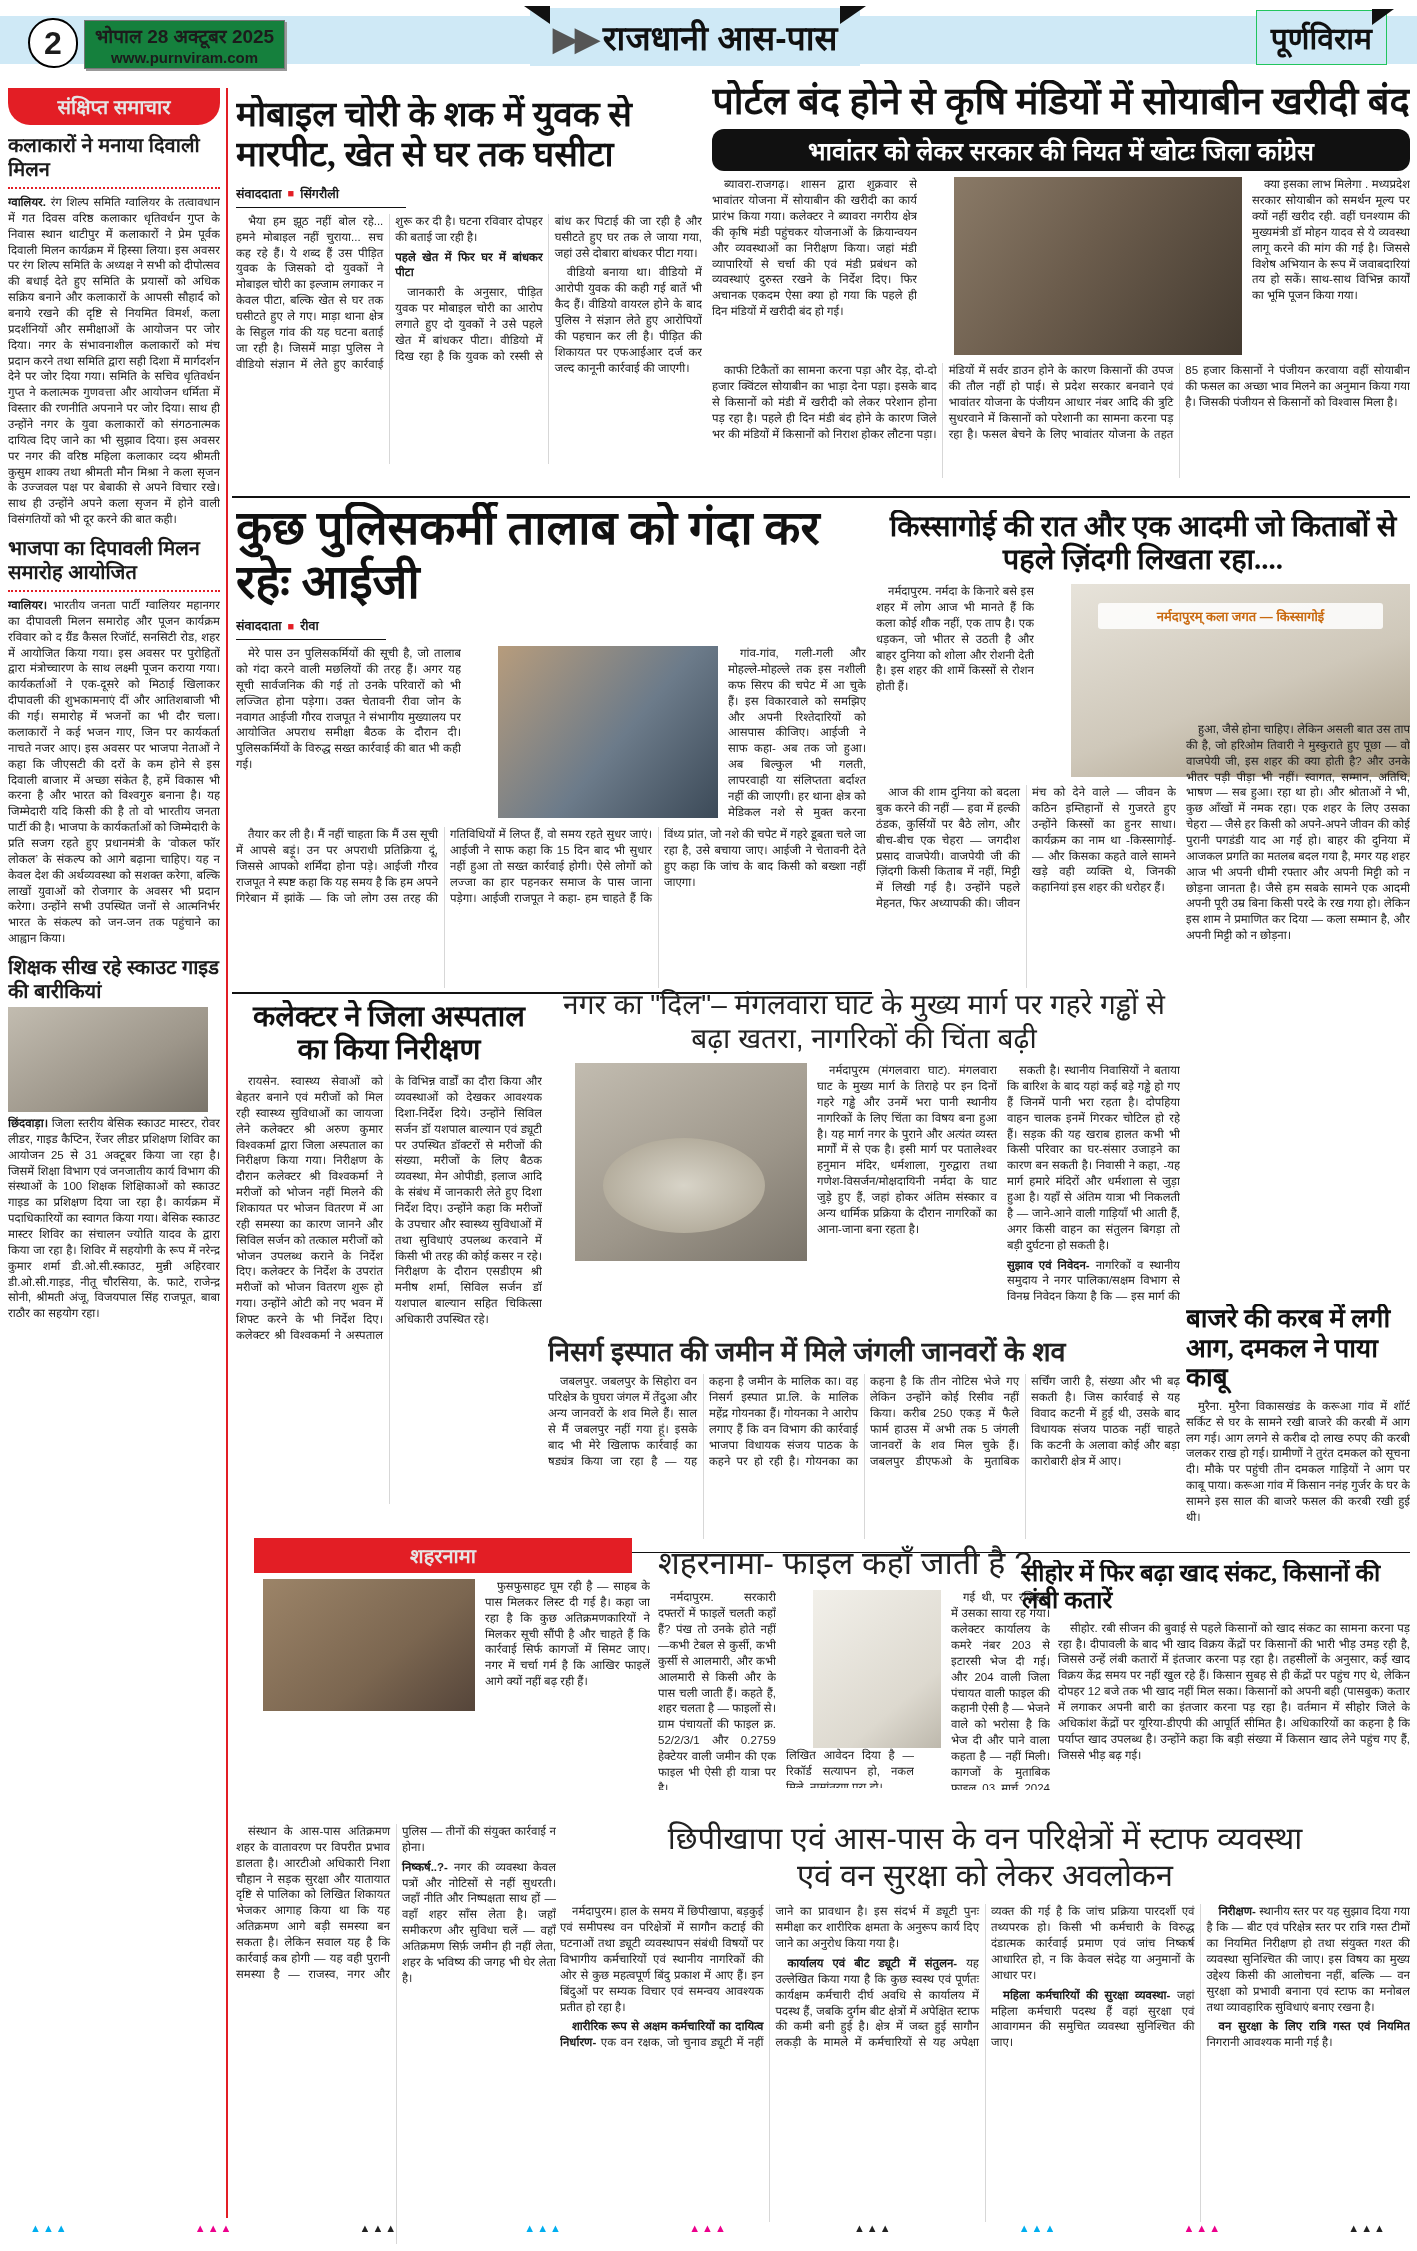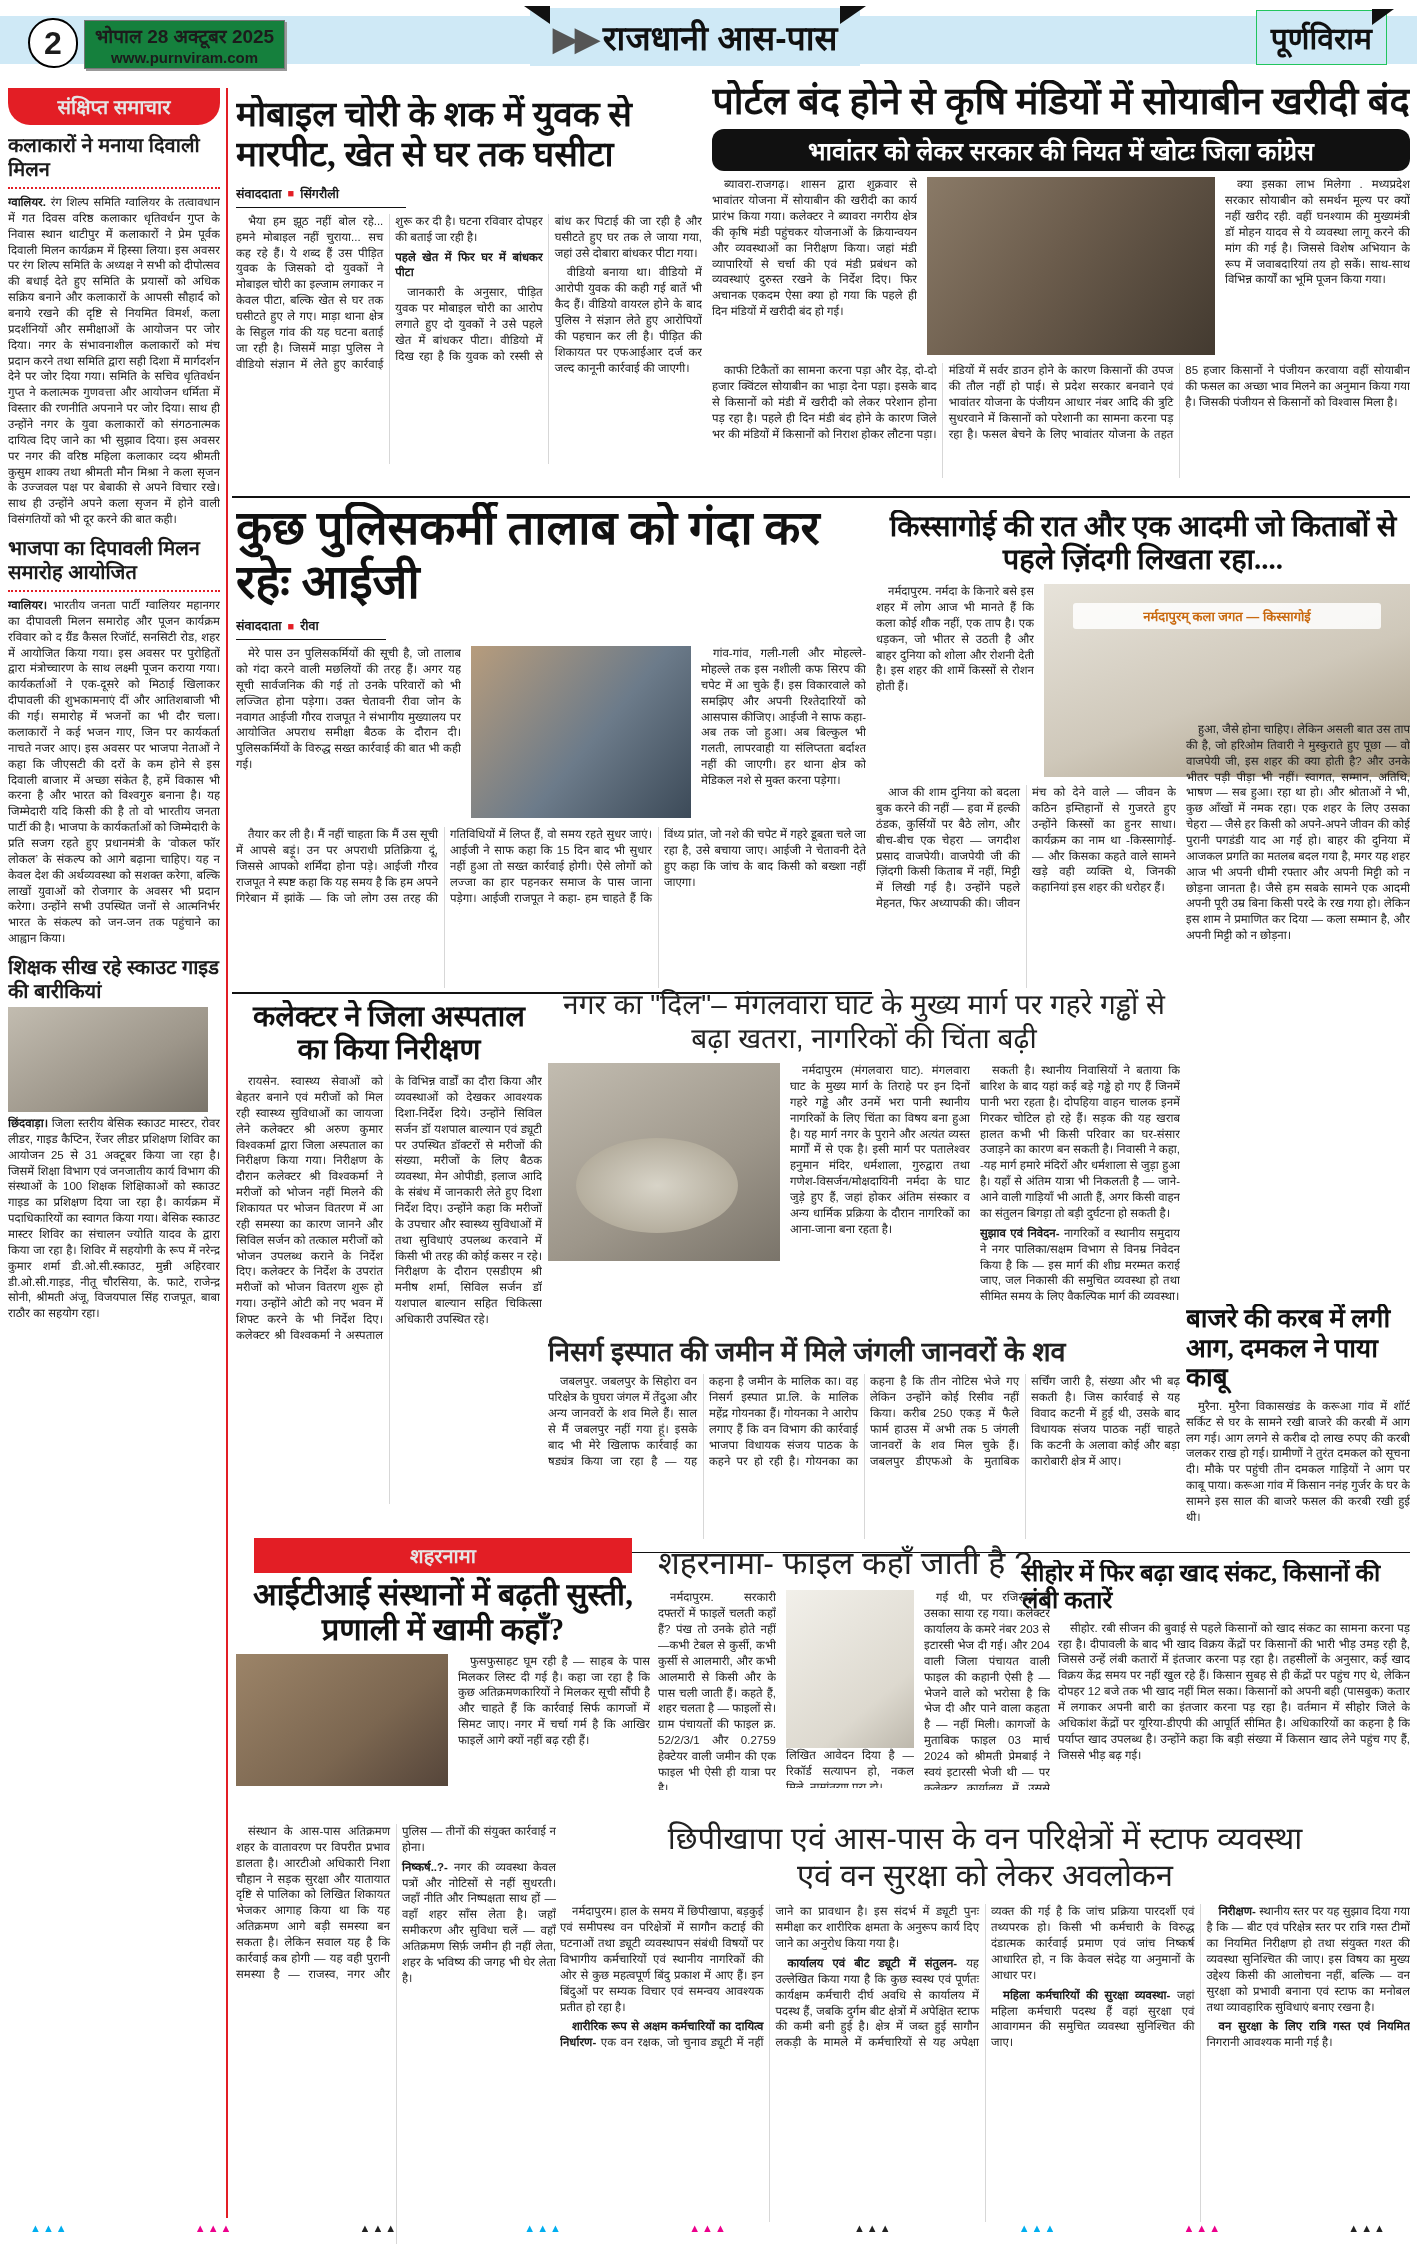--- a/index.html
+++ b/index.html
@@ -31,21 +31,21 @@
   .ctr{text-align:center;}
   .body-txt{font-size:11.5px;line-height:1.38;text-align:justify;overflow:hidden;}
   .cols2{column-count:2;column-gap:12px;column-rule:1px solid #d7d7d7;}
   .cols3{column-count:3;column-gap:12px;column-rule:1px solid #d7d7d7;}
   .cols4{column-count:4;column-gap:12px;column-rule:1px solid #d7d7d7;}
   .byline{font-size:12.5px;font-weight:bold;display:flex;align-items:center;gap:6px;
           border-bottom:1.5px solid #111;padding-bottom:5px;margin-bottom:6px;width:170px;}
   .byline .sq{color:#e31e25;font-size:11px;}
   .dotted-rule{border-top:2px dotted #e31e25;margin:6px 0;}
   .black-rule{position:absolute;background:#111;height:2px;}
-  .photo{background:linear-gradient(125deg,#8a7a67 0%,#6b5c4c 45%,#433a30 100%);position:relative;overflow:hidden;}
+  .photo{background:linear-gradient(125deg,#8a7a67 0%,#6b5c4c 45%,#433a30 100%);position:relative;overflow:hidden;margin-left:27px;}
   .photo.light{background:linear-gradient(160deg,#e7e3da 0%,#cfc8ba 55%,#a79b85 100%);}
   .photo.grey{background:linear-gradient(150deg,#c2bcb0 0%,#9d968a 60%,#7a746a 100%);}
   .photo.paper{background:linear-gradient(140deg,#f2f0ea 0%,#ddd9cf 70%,#bdb8ac 100%);}
   .photo .banner-txt{position:absolute;left:8%;top:10%;right:8%;background:rgba(255,255,255,.85);
         color:#c96a10;font-weight:bold;font-size:13px;text-align:center;padding:4px 2px;border-radius:3px;}
   .photo .pothole{position:absolute;left:12%;top:38%;width:70%;height:48%;border-radius:50%;
         background:radial-gradient(ellipse at center,#d8d4c8 0%,#b5ae9e 70%,#877f6e 100%);}
   .dateline{font-weight:bold;}
   .subhead-bar{background:#111;color:#fff;font-weight:bold;text-align:center;border-radius:12px;}
   .ribbon{background:#e31e25;color:#e5e5e5;font-weight:bold;text-align:center;}
@@ -216,21 +216,20 @@
 
   <div class="abs" style="left:1022px;top:1560px;width:388px;height:348px;overflow:hidden;">
     <div class="hl" style="font-size:24px;">सीहोर में फिर बढ़ा खाद संकट, किसानों की लंबी कतारें</div>
     <div class="body-txt" style="height:280px;margin-top:6px;margin-left:36px;">
       <p class="ind">सीहोर. रबी सीजन की बुवाई से पहले किसानों को खाद संकट का सामना करना पड़ रहा है। दीपावली के बाद भी खाद विक्रय केंद्रों पर किसानों की भारी भीड़ उमड़ रही है, जिससे उन्हें लंबी कतारों में इंतजार करना पड़ रहा है। तहसीलों के अनुसार, कई खाद विक्रय केंद्र समय पर नहीं खुल रहे हैं। किसान सुबह से ही केंद्रों पर पहुंच गए थे, लेकिन दोपहर 12 बजे तक भी खाद नहीं मिल सका। किसानों को अपनी बही (पासबुक) कतार में लगाकर अपनी बारी का इंतजार करना पड़ रहा है। वर्तमान में सीहोर जिले के अधिकांश केंद्रों पर यूरिया-डीएपी की आपूर्ति सीमित है। अधिकारियों का कहना है कि पर्याप्त खाद उपलब्ध है। उन्होंने कहा कि बड़ी संख्या में किसान खाद लेने पहुंच गए हैं, जिससे भीड़ बढ़ गई।</p>
     </div>
   </div>
 
   <div class="abs" style="left:236px;top:1538px;width:414px;height:282px;overflow:hidden;">
     <div class="ribbon" style="font-size:20px;padding:4px 0;margin:0 18px;">शहरनामा</div>
-    <div class="hl ctr" style="font-size:31px;margin-top:4px;">आईटीआई संस्थानों में बढ़ती सुस्ती, प्रणाली में खामी कहाँ?</div>
     <div style="display:flex;gap:10px;margin-top:6px;">
       <div class="photo" style="width:212px;height:132px;background:linear-gradient(140deg,#9c8468 0%,#7b6650 60%,#55453a 100%);"></div>
       <div class="body-txt" style="flex:1;height:132px;">
           <p class="ind">फुसफुसाहट घूम रही है — साहब के पास मिलकर लिस्ट दी गई है। कहा जा रहा है कि कुछ अतिक्रमणकारियों ने मिलकर सूची सौंपी है और चाहते हैं कि कार्रवाई सिर्फ कागजों में सिमट जाए। नगर में चर्चा गर्म है कि आखिर फाइलें आगे क्यों नहीं बढ़ रही हैं।</p>
         </div>
     </div>
   </div>
   <div class="abs body-txt cols2" style="left:236px;top:1824px;width:320px;height:420px;">
     <p class="ind">संस्थान के आस-पास अतिक्रमण शहर के वातावरण पर विपरीत प्रभाव डालता है। आरटीओ अधिकारी निशा चौहान ने सड़क सुरक्षा और यातायात दृष्टि से पालिका को लिखित शिकायत भेजकर आगाह किया था कि यह अतिक्रमण आगे बड़ी समस्या बन सकता है। लेकिन सवाल यह है कि कार्रवाई कब होगी — यह वही पुरानी समस्या है — राजस्व, नगर और पुलिस — तीनों की संयुक्त कार्रवाई न होना।</p>
     <p><b class="inline-head">निष्कर्ष..?-</b> <span>नगर की व्यवस्था केवल पत्रों और नोटिसों से नहीं सुधरती। जहाँ नीति और निष्पक्षता साथ हों — वहाँ शहर साँस लेता है। जहाँ समीकरण और सुविधा चलें — वहाँ अतिक्रमण सिर्फ़ जमीन ही नहीं लेता, शहर के भविष्य की जगह भी घेर लेता है।</span></p>

